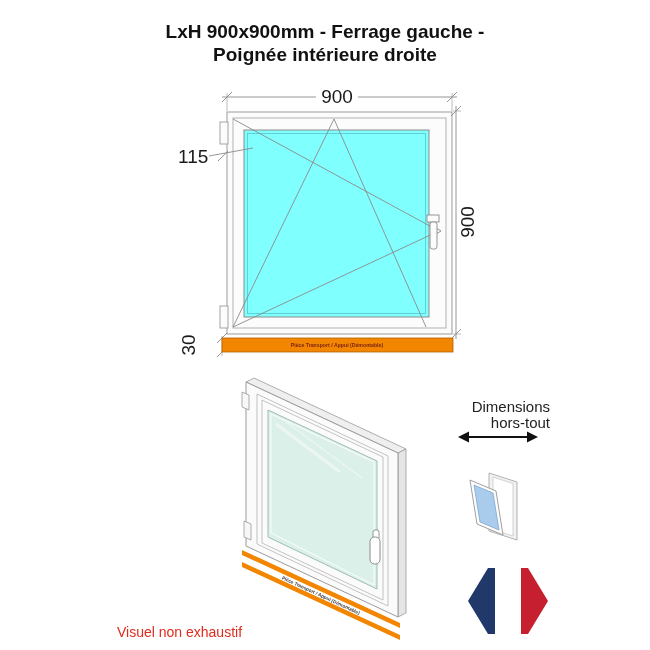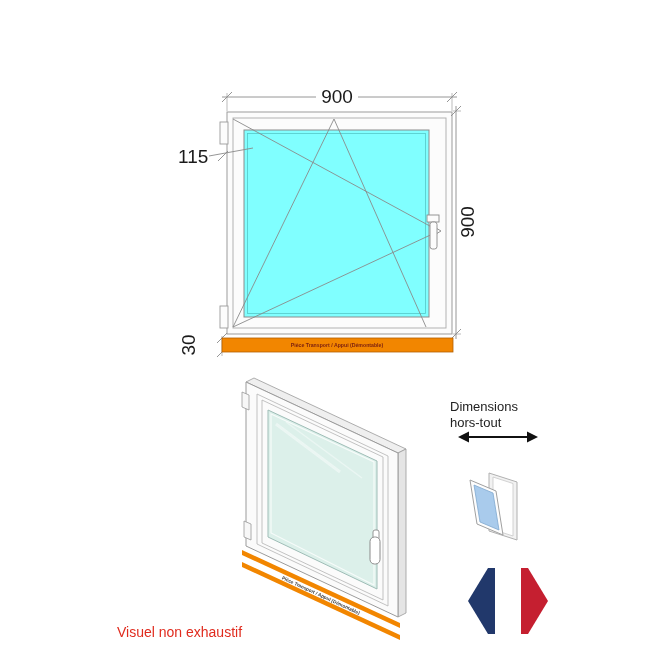--- a/index.html
+++ b/index.html
@@ -5,39 +5,43 @@
   html,body{margin:0;padding:0;background:#fff;}
   .canvas{
     position:relative;width:650px;height:650px;background:#ffffff;overflow:hidden;
     font-family:"Liberation Sans","DejaVu Sans",sans-serif;
   }
   .title{
     position:absolute;left:0;top:20px;width:650px;text-align:center;
     font-size:19px;font-weight:bold;color:#111;line-height:23px;
   }
   .dims-legend{
-    position:absolute;left:450px;top:399px;width:100px;text-align:left;
-    font-size:13px;color:#222;line-height:16px;
+    position:absolute;left:450px;top:399px;width:100px;text-align:right;
+    font-size:15px;color:#222;line-height:16px;
   }
   .disclaimer{
     position:absolute;left:117px;top:624px;font-size:14px;color:#e02b1e;
   }
   svg{position:absolute;display:block;}
   svg text{font-family:"Liberation Sans","DejaVu Sans",sans-serif;}
   .dimnum{font-size:19px;fill:#1a1a1a;}
   .sill-text-2d{font-size:5.2px;fill:#7a1f10;font-weight:bold;}
   .sill-text-3d{font-size:4.8px;fill:#3c3c3c;font-weight:bold;}
   .thin{stroke:#8a8a8a;stroke-width:0.9;fill:none;}
   .ext{stroke:#a9a9a9;stroke-width:0.8;fill:none;}
 </style>
 </head>
 <body>
 
 <div class="canvas">
 
+  <div class="title">
+    <div>LxH 900x900mm - Ferrage gauche -</div>
+    <div>Poignée intérieure droite</div>
+  </div>
 
   <svg style="left:170px;top:80px" width="325" height="290" viewBox="170 80 325 290">
 
     <rect x="227" y="112" width="225" height="222" fill="#fcfcfc" stroke="#9b9b9b" stroke-width="1"></rect>
     <rect x="233" y="118" width="213" height="210" fill="none" stroke="#b2b2b2" stroke-width="1"></rect>
 
     <rect x="244" y="130" width="185" height="187" stroke="#8c8c8c" stroke-width="1" fill="#80ffff"></rect>
     <rect x="247.5" y="133.5" width="178" height="180" fill="none" stroke="#55c9c9" stroke-width="0.8"></rect>
 
     <rect x="220" y="122" width="8" height="22" fill="#fcfcfc" stroke="#9b9b9b" stroke-width="0.9"></rect>

